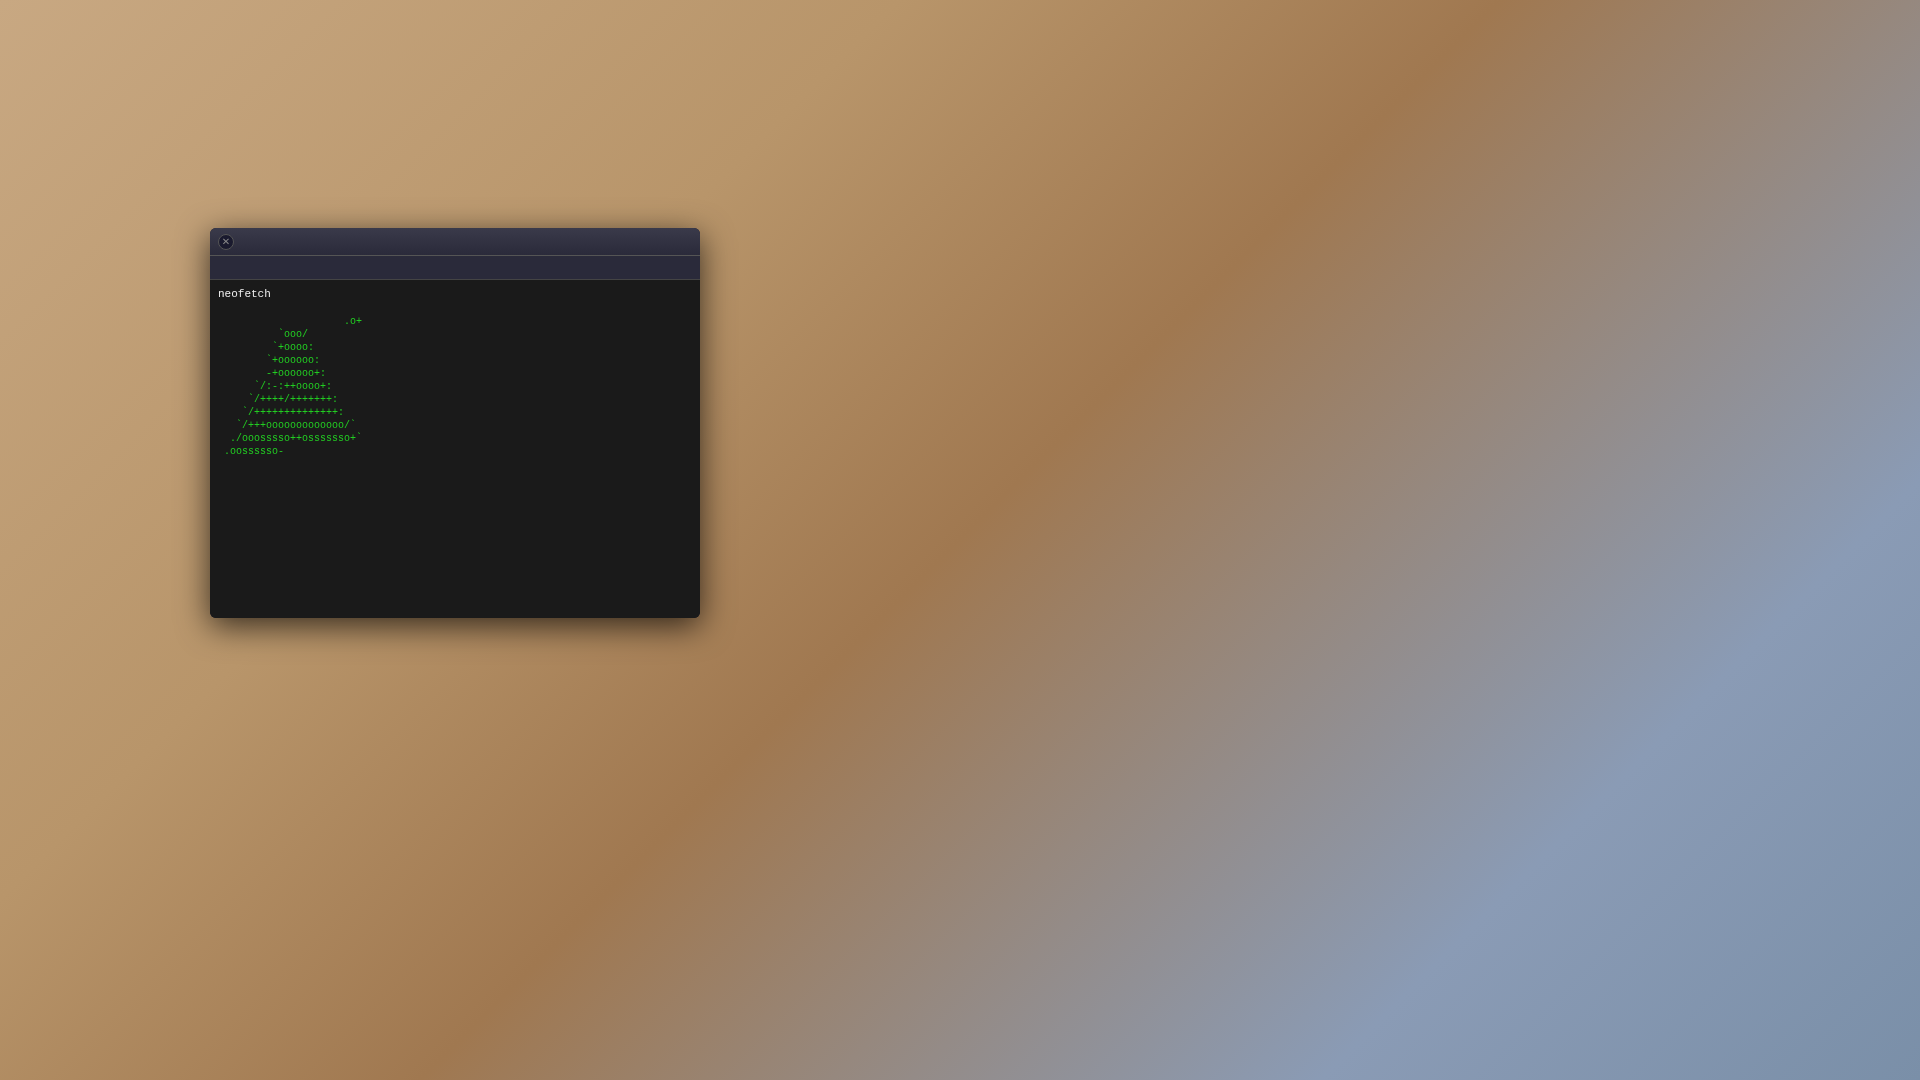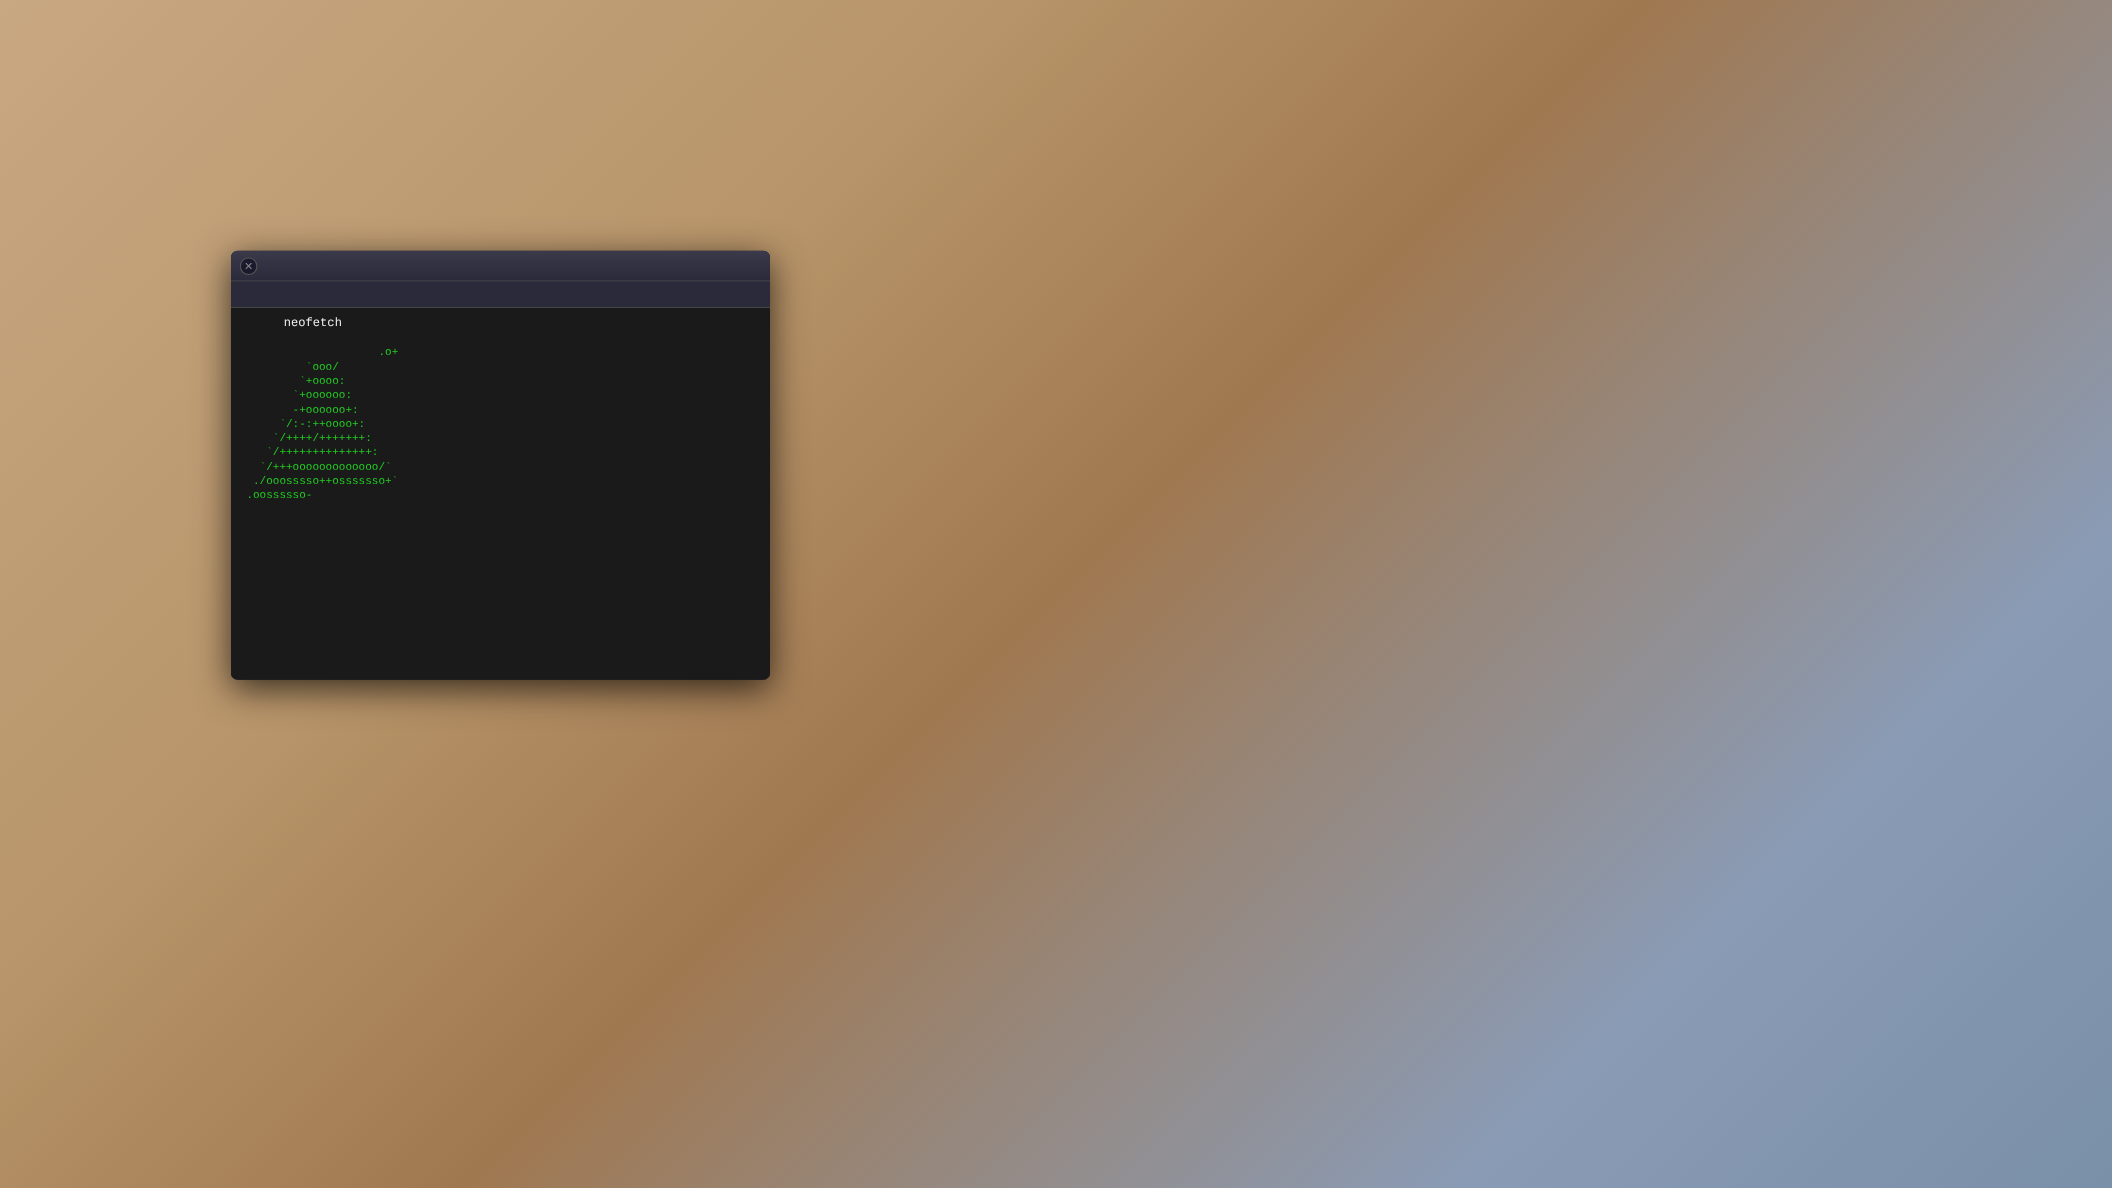--- a/index.html
+++ b/index.html
@@ -79,21 +79,21 @@
     .konsole-body {
       background: #1a1a1a;
       padding: 8px;
       font-family: 'Courier New', monospace;
       font-size: 11px;
       color: #eee;
       height: calc(100% - 52px);
       overflow: hidden;
     }
     .terminal-prompt { color: #22cc22; }
-    .terminal-cmd { color: #eee; margin-left: 40px; }
+    .terminal-cmd { color: #eee; }
     .neofetch-container {
       display: flex;
       gap: 12px;
       margin-top: 2px;
     }
     .neofetch-logo {
       color: #22cc22;
       font-size: 10px;
       line-height: 1.3;
       white-space: pre;

